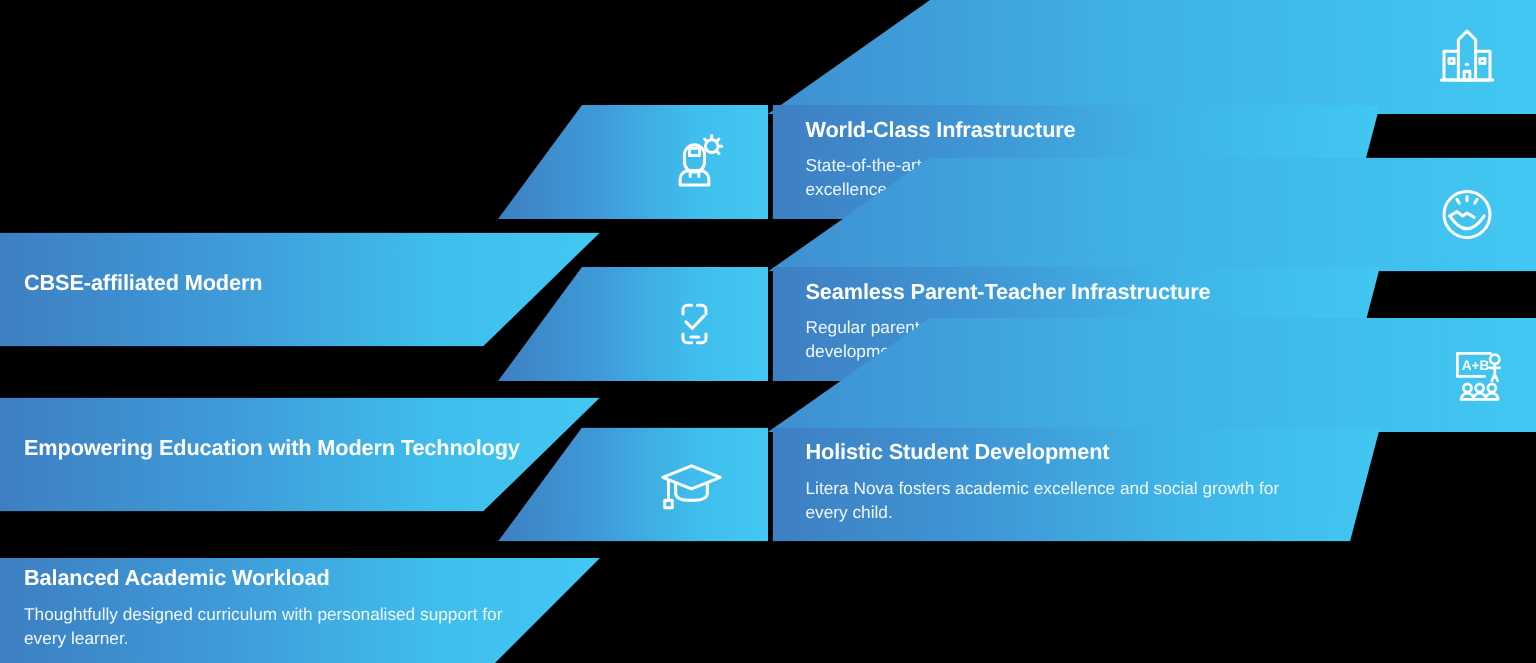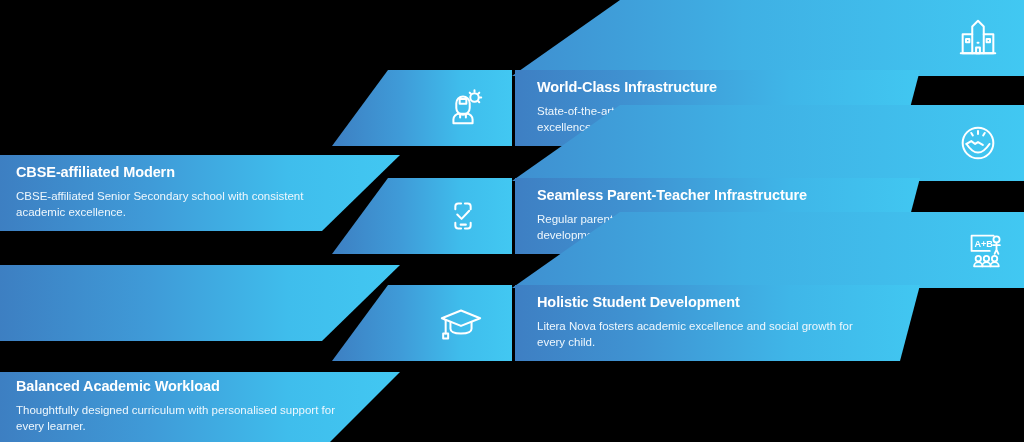--- a/index.html
+++ b/index.html
@@ -237,21 +237,20 @@
       </svg>
     </div>
   </div>
 
   <div class="band" id="band3">
     <div class="seg slab-a">
       <div class="seg-fill"></div>
     </div>
     <div class="txt txt-a">
       <h3>CBSE-affiliated Modern</h3>
-      <p>CBSE-affiliated Senior Secondary school with consistent academic excellence.</p>
     </div>
   </div>
 
   <div class="band" id="band4">
     <div class="seg slab-a">
       <div class="seg-fill"></div>
     </div>
     <div class="seg slab-b">
       <div class="seg-fill"></div>
     </div>
@@ -289,20 +288,21 @@
         <path d="M29.6 41 a4.4 4.4 0 0 1 8.8 0 Z"></path>
       </svg>
     </div>
   </div>
 
   <div class="band" id="band5">
     <div class="seg slab-a">
       <div class="seg-fill"></div>
     </div>
     <div class="txt txt-a">
+      <h3>Empowering Education with Modern Technology</h3>
     </div>
   </div>
 
   <div class="band" id="band7">
     <div class="seg slab-a">
       <div class="seg-fill"></div>
     </div>
     <div class="txt txt-a">
       <h3>Balanced Academic Workload</h3>
       <p>Thoughtfully designed curriculum with personalised support for every learner.</p>

